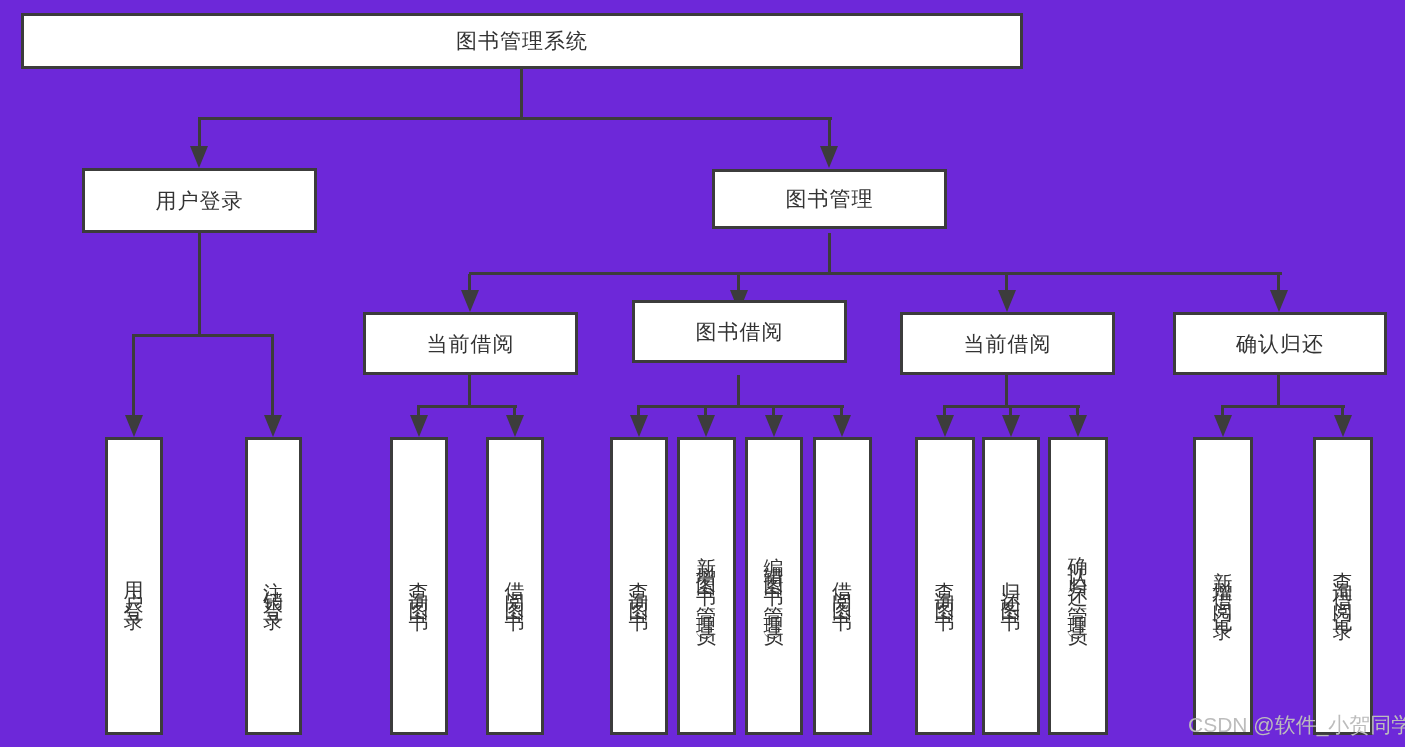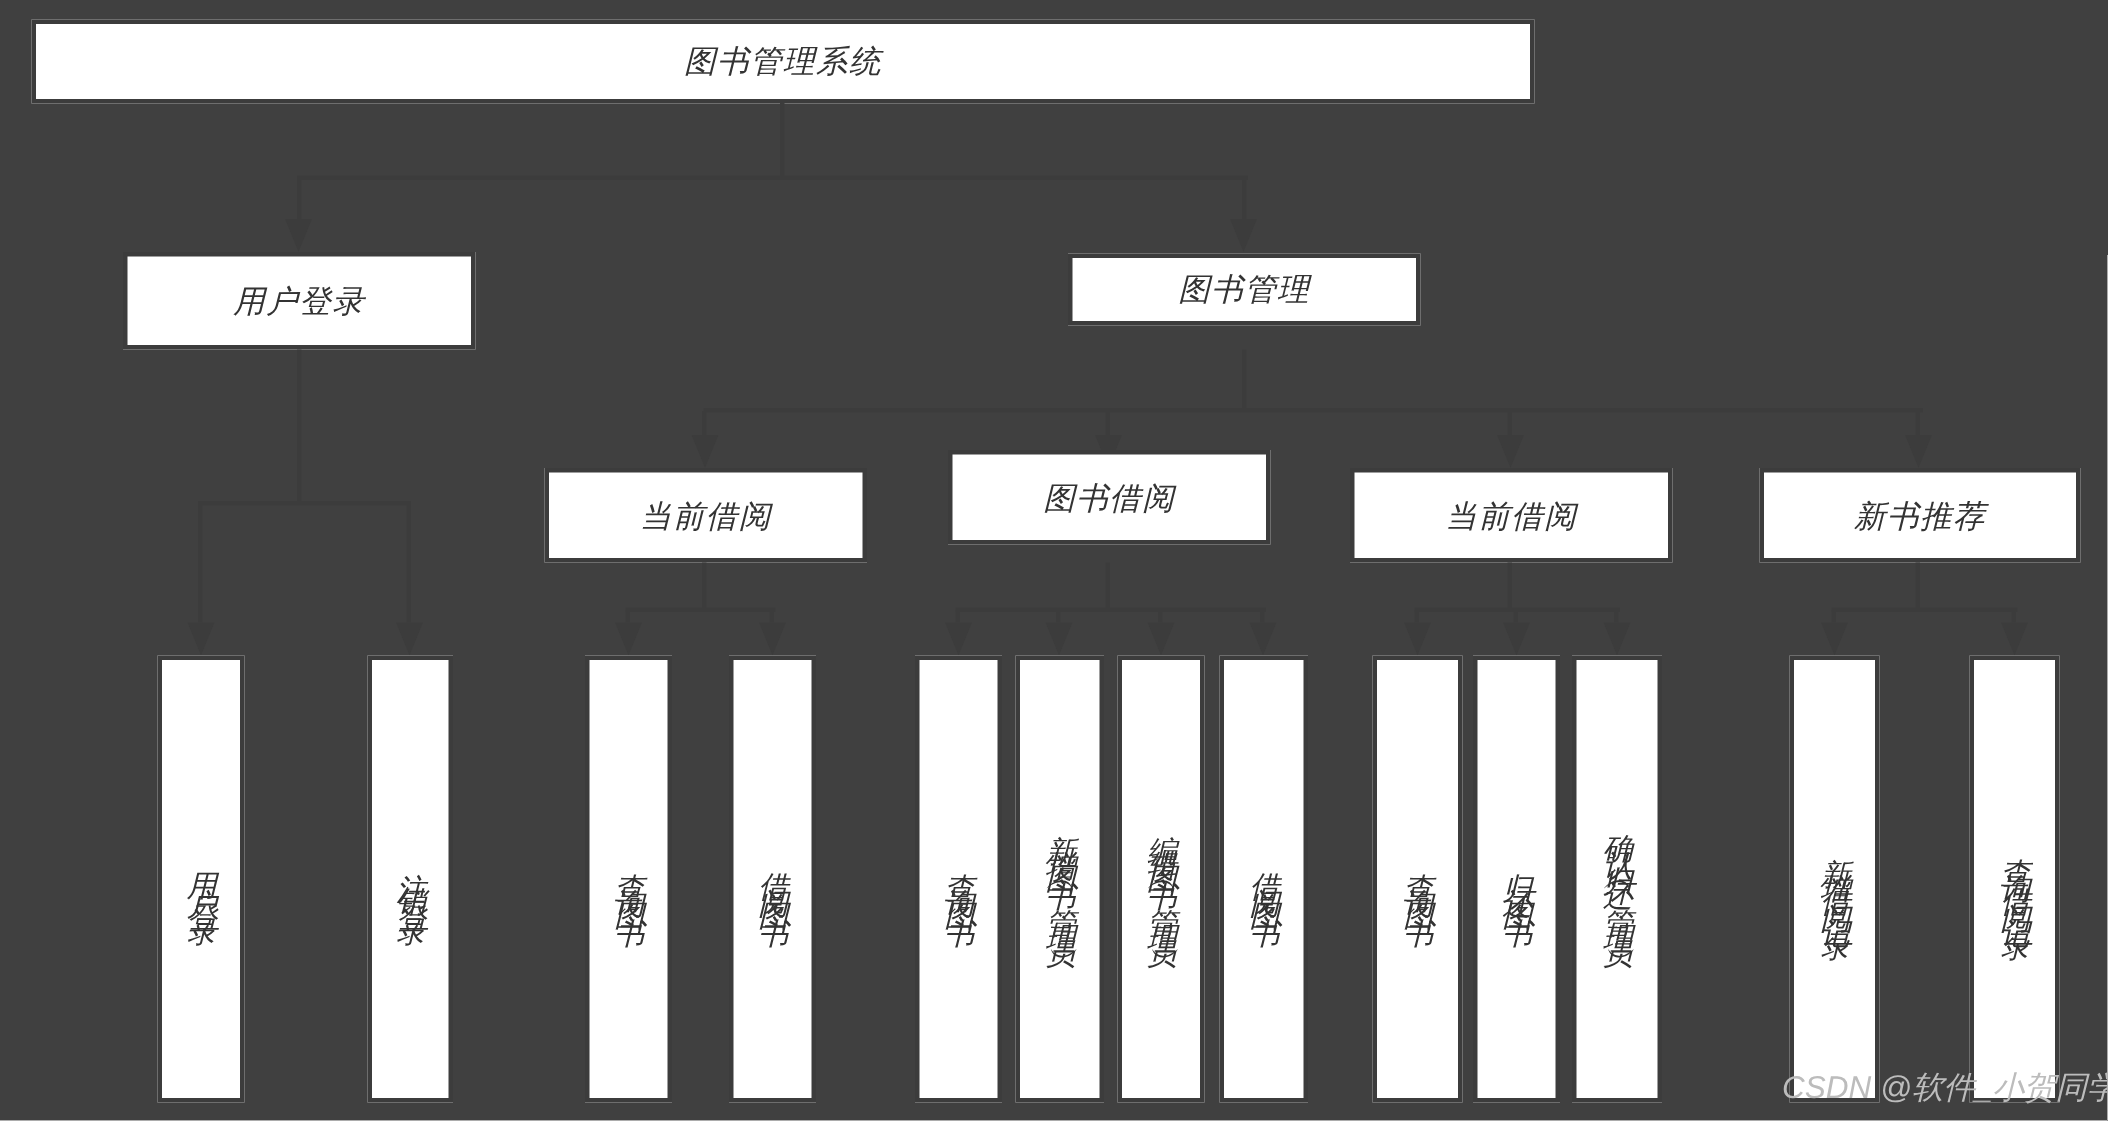--- a/index.html
+++ b/index.html
@@ -1,22 +1,21 @@
 <!DOCTYPE html>
 <html><head>
 <meta charset="utf-8">
 <style>
   html,body{margin:0;padding:0;background:#fff;}
   .canvas{
     position:relative;
     width:1405px;height:747px;
-    background:#404040;
+    background:#6d28d9;
     font-family:"Liberation Sans","DejaVu Sans",sans-serif;
     overflow:hidden;
-    font-style:italic;
   }
   .box{
     position:absolute;
     box-sizing:border-box;
     border:3px solid #3c3c3c;
     background:#ffffff;
     display:flex;align-items:center;justify-content:center;
     color:#333333;
   }
   .box .hl{
@@ -62,21 +61,21 @@
 
   <div class="hline" style="left:198px;top:117px;width:634px"></div>
   <div class="vline" style="left:198px;top:119px;height:27px"></div>
   <div class="arrow" style="left:190px;top:146px"></div>
   <div class="vline" style="left:828px;top:119px;height:27px"></div>
   <div class="arrow" style="left:820px;top:146px"></div>
 
   <div class="box" style="left:82px;top:168px;width:235px;height:65px">
     <span class="hl">用户登录</span>
   </div>
-  <div class="box" style="left:712px;top:169px;width:235px;height:48px">
+  <div class="box" style="left:712px;top:169px;width:235px;height:60px">
     <span class="hl">图书管理</span>
   </div>
 
   <div class="vline" style="left:198px;top:233px;height:103px"></div>
   <div class="hline" style="left:132px;top:334px;width:142px"></div>
   <div class="vline" style="left:132px;top:336px;height:79px"></div>
   <div class="arrow" style="left:125px;top:415px"></div>
   <div class="vline" style="left:271px;top:336px;height:79px"></div>
   <div class="arrow" style="left:264px;top:415px"></div>
 
@@ -94,21 +93,21 @@
   <div class="box" style="left:363px;top:312px;width:215px;height:63px">
     <span class="hl">当前借阅</span>
   </div>
   <div class="box" style="left:632px;top:300px;width:215px;height:63px">
     <span class="hl">图书借阅</span>
   </div>
   <div class="box" style="left:900px;top:312px;width:215px;height:63px">
     <span class="hl">当前借阅</span>
   </div>
   <div class="box" style="left:1173px;top:312px;width:214px;height:63px">
-    <span class="hl">新书推荐</span>
+    <span class="hl">确认归还</span>
   </div>
 
   <div class="vline" style="left:468px;top:375px;height:32px"></div>
   <div class="hline" style="left:417px;top:405px;width:100px"></div>
   <div class="vline" style="left:417px;top:407px;height:8px"></div>
   <div class="arrow" style="left:410px;top:415px"></div>
   <div class="vline" style="left:513px;top:407px;height:8px"></div>
   <div class="arrow" style="left:506px;top:415px"></div>
 
   <div class="vline" style="left:737px;top:375px;height:32px"></div>

